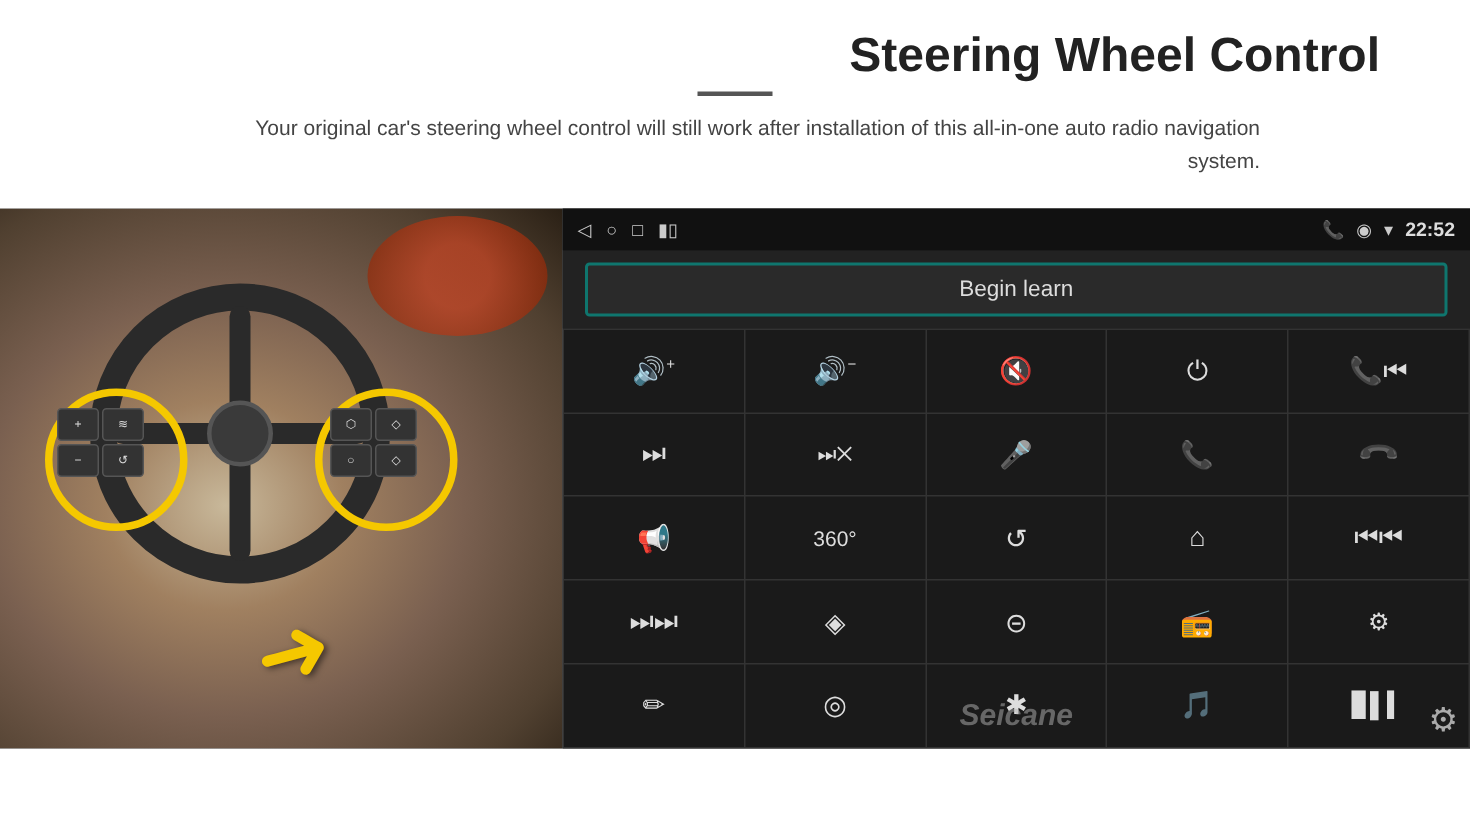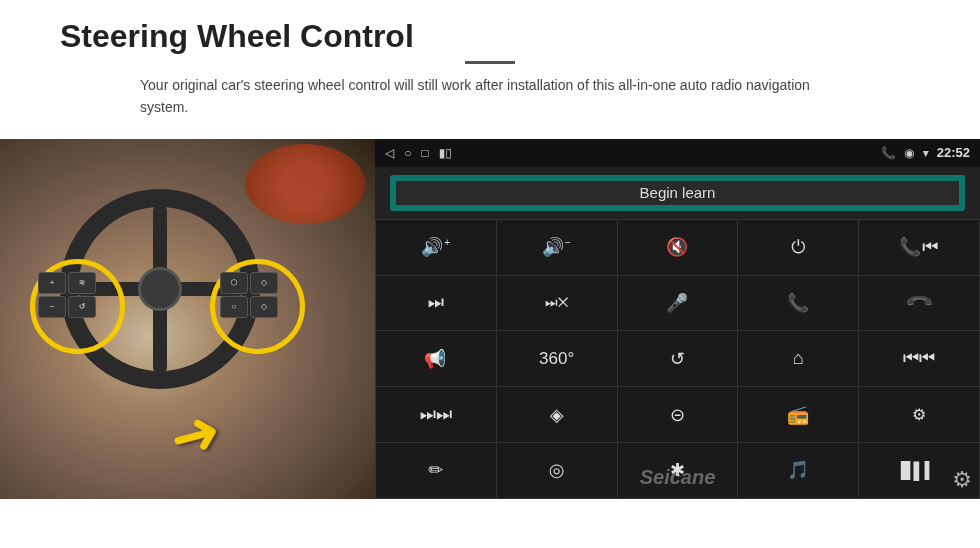--- a/index.html
+++ b/index.html
@@ -15,21 +15,21 @@
       width: 980px;
       height: 548px;
       background: #fff;
       display: flex;
       flex-direction: column;
       align-items: center;
     }
 
     .header-section {
       width: 100%;
-      text-align: left;
+      text-align: right;
       padding: 18px 60px 10px;
     }
 
     .main-title {
       font-size: 32px;
       font-weight: 900;
       color: #222;
       margin-bottom: 6px;
     }
 
@@ -250,21 +250,21 @@
     
     .begin-learn-container {
       padding: 8px 15px;
       background: #222;
     }
 
     .begin-learn-btn {
       width: 100%;
       height: 36px;
       background: #2a2a2a;
-      border: 6px solid #0f766e;
+      border: 2px solid #0f766e;
       border-radius: 3px;
       color: #ddd;
       font-size: 15px;
       display: flex;
       align-items: center;
       justify-content: center;
       cursor: pointer;
     }
 
     
@@ -428,21 +428,21 @@
           <span>📞</span>
         </div>
         <div class="ctrl-btn">
           <span style="transform:rotate(135deg);display:inline-block">📞</span>
         </div>
 
         <div class="ctrl-btn">
           <span>📢</span>
         </div>
         <div class="ctrl-btn">
-          <span style="font-size:17px">360°</span>
+          <span style="font-size:14px">360°</span>
         </div>
         <div class="ctrl-btn">
           <span>↺</span>
         </div>
         <div class="ctrl-btn">
           <span>⌂</span>
         </div>
         <div class="ctrl-btn">
           <span>⏮⏮</span>
         </div>

